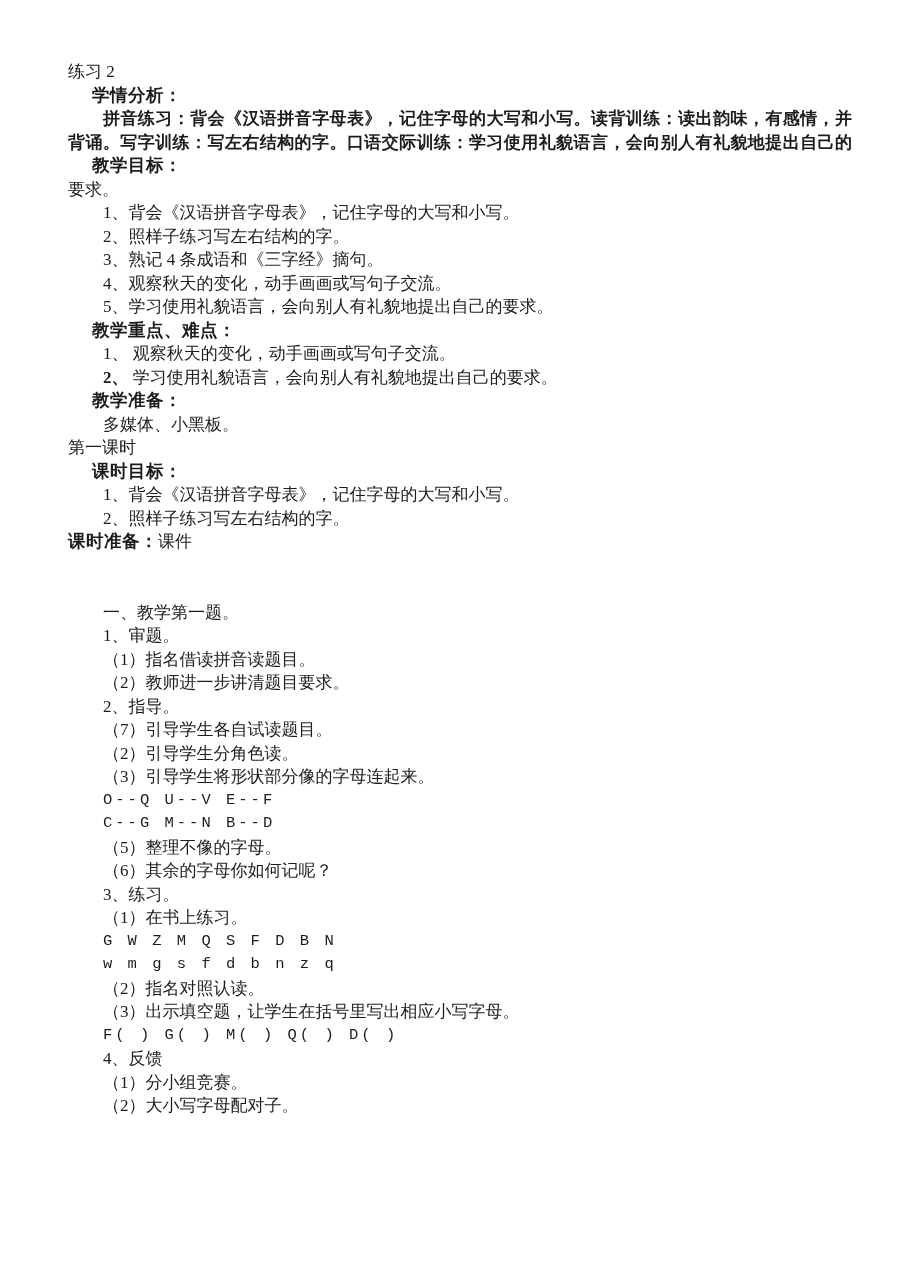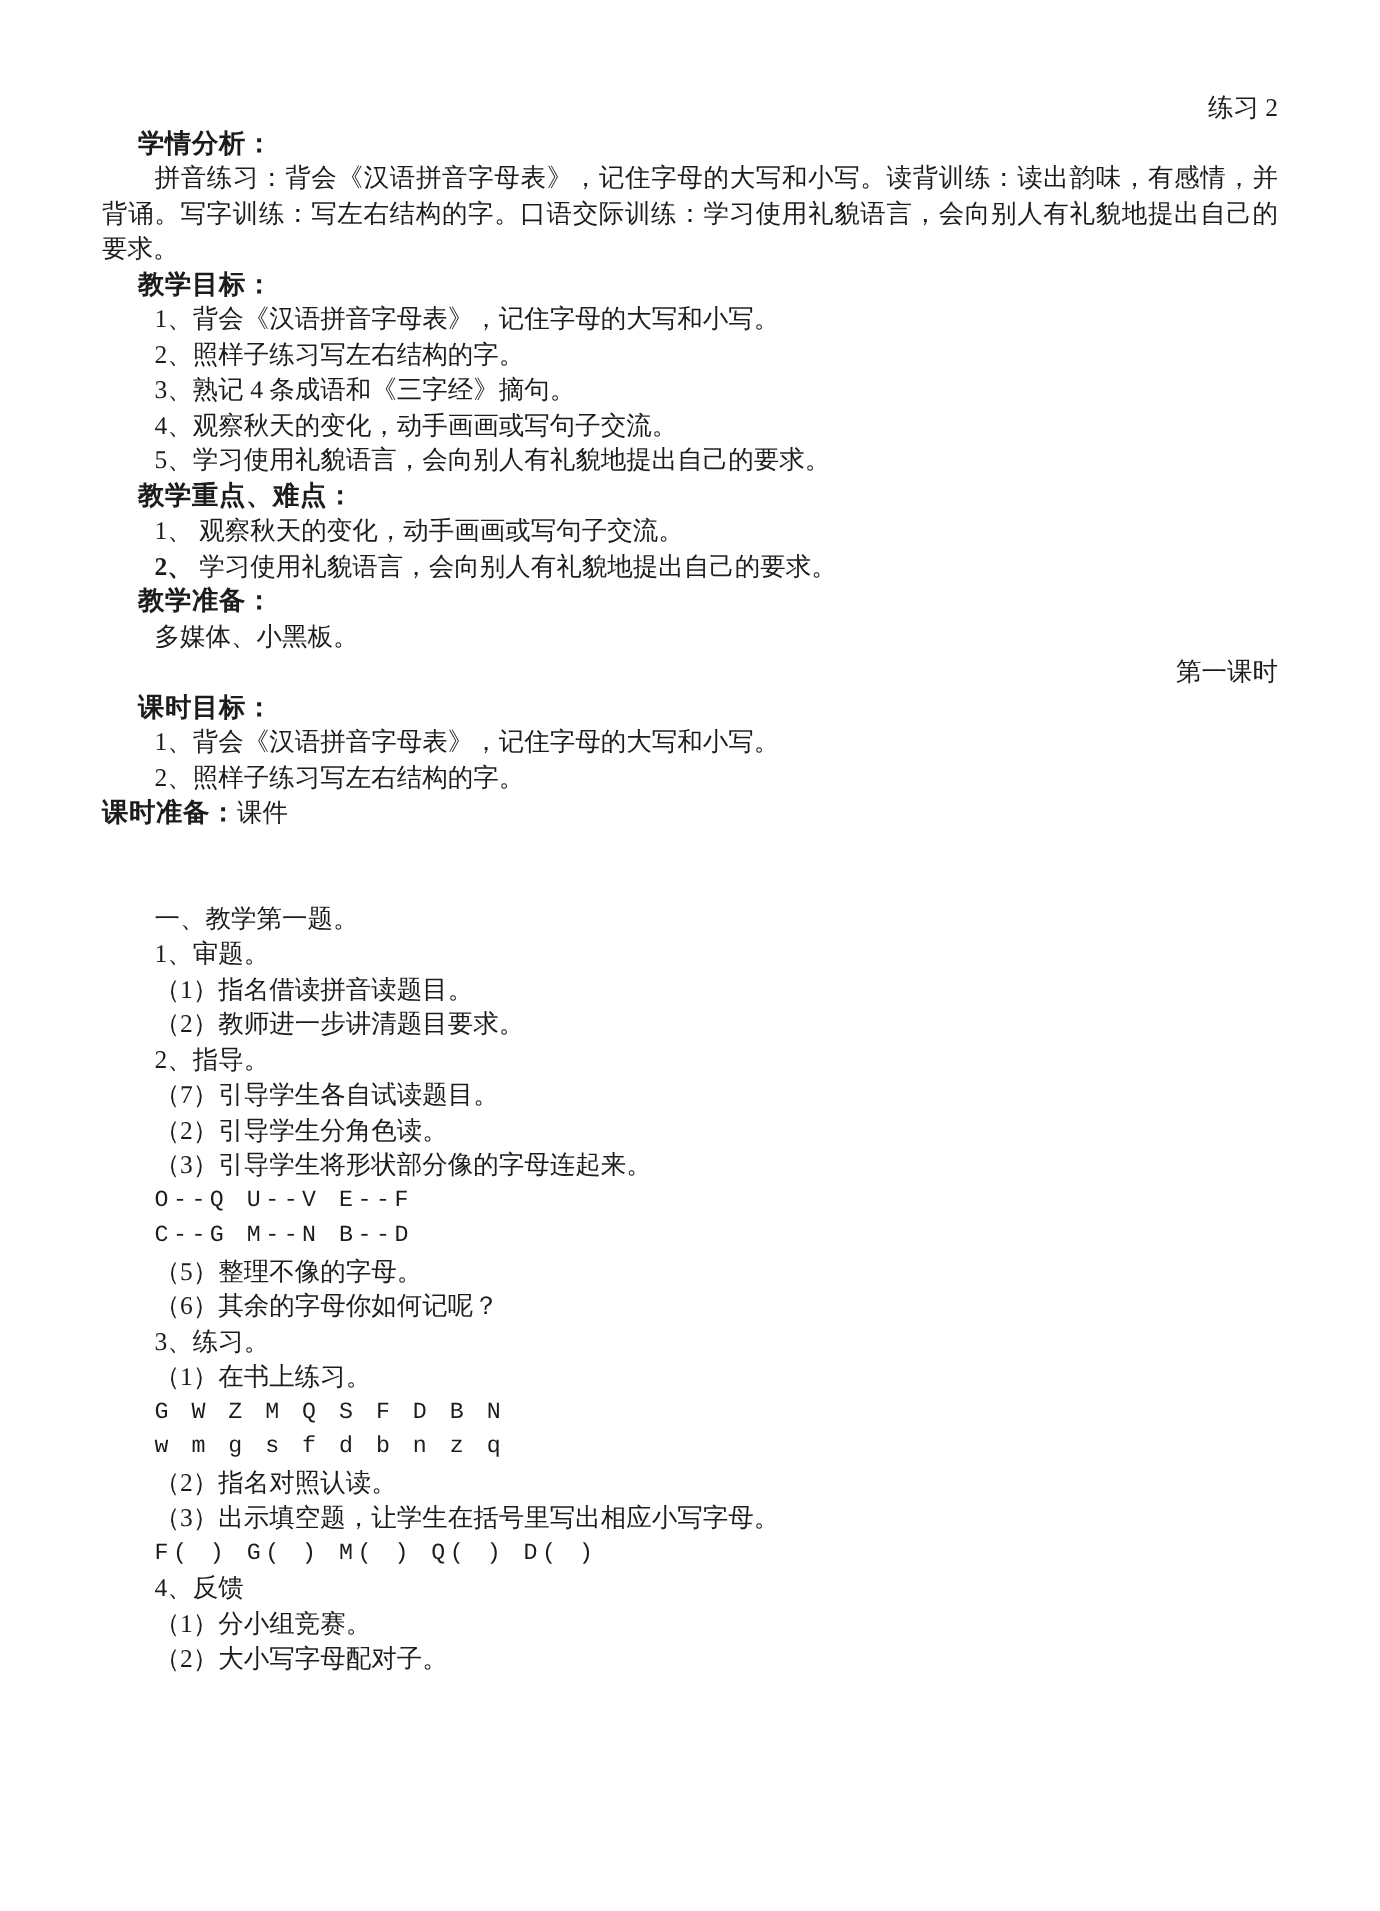--- a/index.html
+++ b/index.html
@@ -16,21 +16,21 @@
     box-sizing: border-box;
     padding: 60px 68px 0 68px;
     overflow: hidden;
   }
   .line {
     min-height: 23.5px;
     line-height: 23.5px;
     white-space: pre-wrap;
   }
   .line--title,
-  .line--center { text-align: right; }
+  .line--center { text-align: left; }
   .line--heading {
     font-weight: bold;
     font-family: "Liberation Sans", "DejaVu Sans", sans-serif;
     font-size: 17.5px;
     letter-spacing: 0.5px;
     margin-left: 24px;
   }
   .line--heading-inline .b {
     font-weight: bold;
     font-family: "Liberation Sans", "DejaVu Sans", sans-serif;
@@ -43,35 +43,36 @@
     padding-left: 35px;
     font-family: "Liberation Mono", "DejaVu Sans Mono", monospace;
     font-size: 15.5px;
     letter-spacing: 3px;
   }
   .line--pfirst,
   .line--pfull {
     white-space: normal;
     text-align: justify;
     text-align-last: justify;
+    font-weight: bold;
   }
   .line--pfirst { text-indent: 35px; }
   .line--blank { min-height: 23.5px; }
 </style>
 </head>
 <body>
 
 <div class="page">
   <div id="doc-content">
       <div class="line line--title"><span class="t">练习 2</span></div>
       <div class="line line--heading"><span class="t">学情分析：</span></div>
       <div class="line line--pfirst"><span class="t">拼音练习：背会《汉语拼音字母表》，记住字母的大写和小写。读背训练：读出韵味，有感情，并</span></div>
       <div class="line line--pfull"><span class="t">背诵。写字训练：写左右结构的字。口语交际训练：学习使用礼貌语言，会向别人有礼貌地提出自己的</span></div>
+      <div class="line line--heading"><span class="t">教学目标：</span></div>
       <div class="line line--pend"><span class="t">要求。</span></div>
-      <div class="line line--heading"><span class="t">教学目标：</span></div>
       <div class="line line--body"><span class="t">1、背会《汉语拼音字母表》，记住字母的大写和小写。</span></div>
       <div class="line line--body"><span class="t">2、照样子练习写左右结构的字。</span></div>
       <div class="line line--body"><span class="t">3、熟记 4 条成语和《三字经》摘句。</span></div>
       <div class="line line--body"><span class="t">4、观察秋天的变化，动手画画或写句子交流。</span></div>
       <div class="line line--body"><span class="t">5、学习使用礼貌语言，会向别人有礼貌地提出自己的要求。</span></div>
       <div class="line line--heading"><span class="t">教学重点、难点：</span></div>
       <div class="line line--body"><span class="t">1、 观察秋天的变化，动手画画或写句子交流。</span></div>
       <div class="line line--body"><span class="b">2、</span><span class="t"> 学习使用礼貌语言，会向别人有礼貌地提出自己的要求。</span></div>
       <div class="line line--heading"><span class="t">教学准备：</span></div>
       <div class="line line--body"><span class="t">多媒体、小黑板。</span></div>

